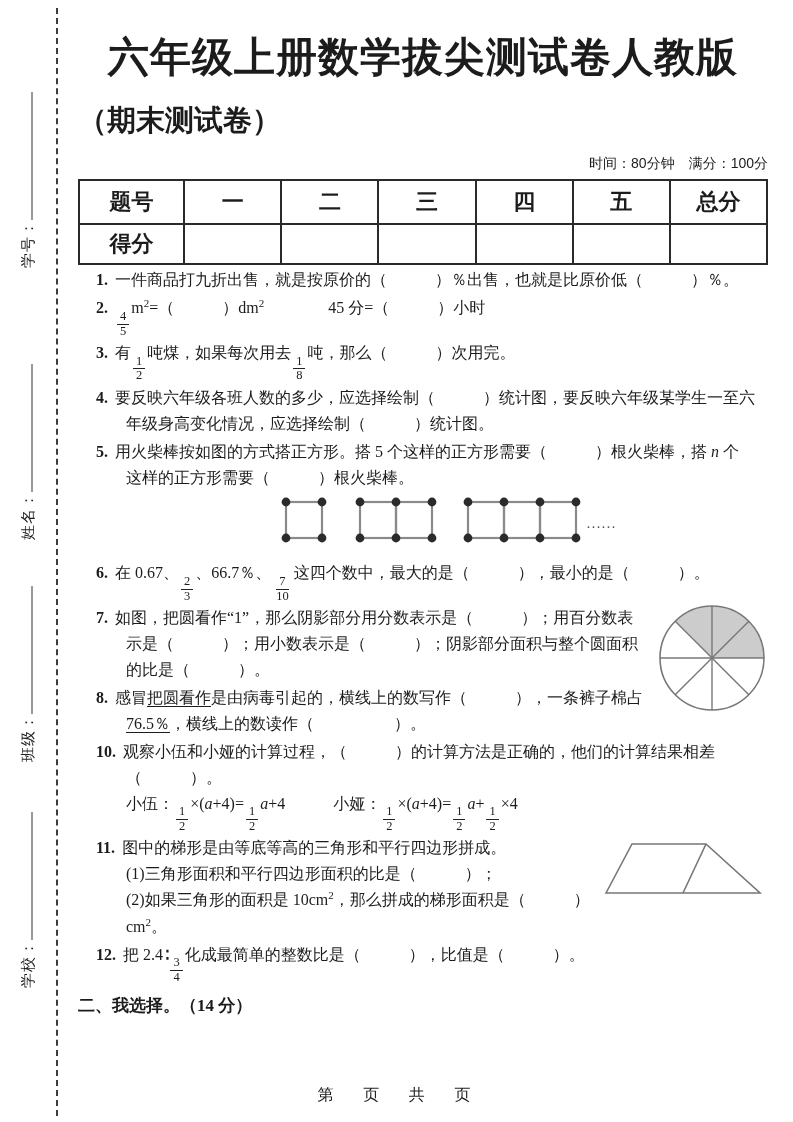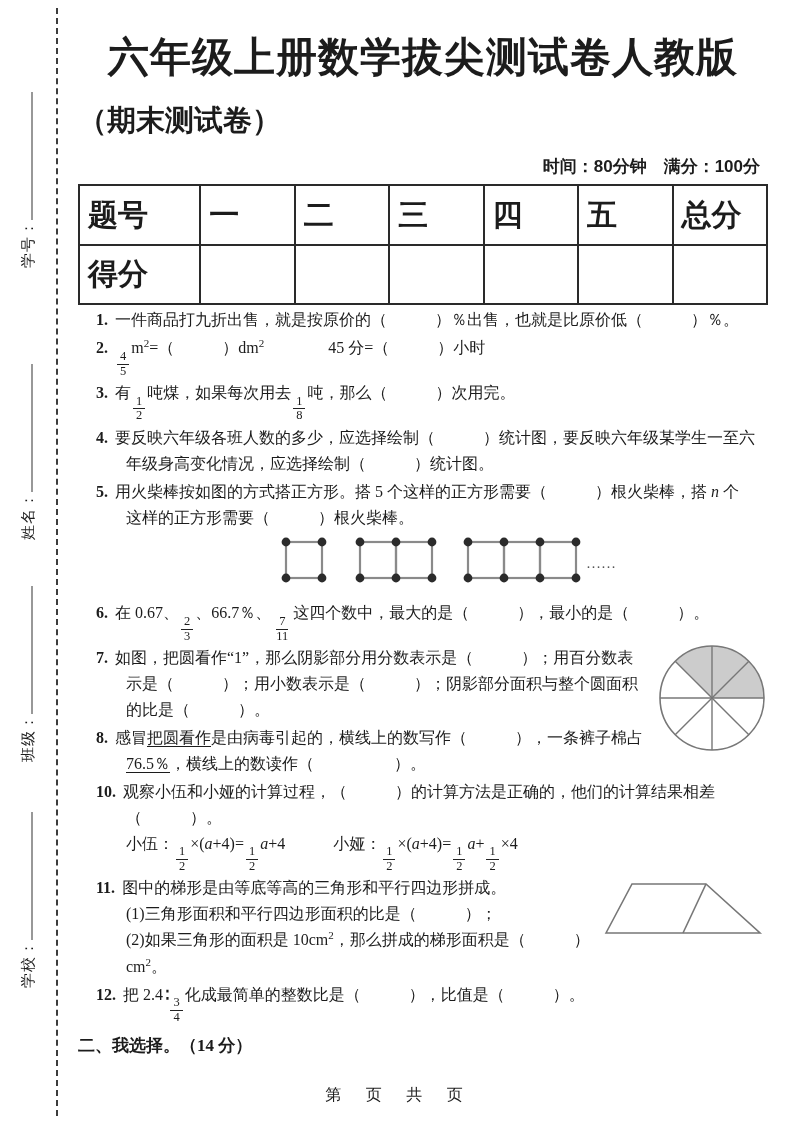--- a/index.html
+++ b/index.html
@@ -15,42 +15,42 @@
   .side-group:nth-of-type(3){top:662px;}
   .side-group:nth-of-type(4){top:888px;}
   .side-label{letter-spacing:1px;}
   .side-line{display:inline-block;width:128px;border-bottom:1.6px solid #333;height:1em;}
   
   .content{position:absolute;left:78px;right:25px;top:0;}
   h1{margin:30px 0 16px 0;text-align:center;font-family:"Liberation Sans",sans-serif;
      font-size:41px;font-weight:bold;letter-spacing:1px;}
   h2{margin:10px 0 0 0;text-align:left;font-family:"Liberation Sans",sans-serif;
      font-size:29px;font-weight:bold;}
-  .meta{margin:14px 8px 6px 0;text-align:right;font-family:"Liberation Sans",sans-serif;font-size:17px;font-weight:bold;}
+  .meta{margin:14px 0 6px 0;text-align:right;font-family:"Liberation Sans",sans-serif;font-size:14px;}
   table{width:100%;border-collapse:collapse;margin-top:4px;table-layout:fixed;}
-  td{border:2px solid #2a2a2a;font-family:"Liberation Sans",sans-serif;
-     font-size:30px;font-weight:bold;height:42px;padding:8px;}
+  td{border:2px solid #2a2a2a;text-align:center;font-family:"Liberation Sans",sans-serif;
+     font-size:22px;font-weight:bold;height:42px;padding:0;}
   tr:nth-child(2) td{height:38px;margin-left:16px;}
   td:first-child{width:15%;}
   .sec-head{font-weight:bold;font-size:17px;margin:10px 0 3px 0;}
   .q{margin:2px 0 2px 18px;padding-left:30px;text-indent:-30px;line-height:1.62;font-size:16px;}
   .qno{font-weight:bold;margin-right:7px;}
   .qtext{display:inline;}
   sup{font-size:11px;}
   i{font-family:"Liberation Serif",serif;}
   .ul{text-decoration:underline;text-underline-offset:3px;}
   .frac{display:inline-flex;flex-direction:column;align-items:center;vertical-align:-0.55em;
     line-height:1.08;font-size:0.78em;margin:0 2px;text-indent:0;}
   .frac .fn{border-bottom:1px solid #222;padding:0 3px;}
   .frac .fd{padding:0 3px;}
   .match-row{text-indent:0;text-align:center;margin:4px 0 2px 0;}
   .fig-circle{float:right;margin:-6px 0 2px 10px;}
   .fig-trap{float:right;margin:0 0 2px 10px;}
   .footer{position:absolute;left:0;right:0;bottom:16px;text-align:center;
-    font-family:Liberation Sans, sans-serif;font-size:16px;letter-spacing:5px;word-spacing:10px;}
+    font-family:Liberation Mono, monospace;font-size:16px;letter-spacing:5px;word-spacing:10px;}
 </style>
 </head>
 <body>
 
 <div class="page">
   <div class="binding-line"></div>
   <div class="sidebar" id="sidebar">
       <div class="side-group">
         <span class="side-label">学号：</span>
         <span class="side-line"></span>
@@ -142,21 +142,21 @@
                   <circle cx="304" cy="44" r="4.4"></circle>
     </g>
     <text x="314" y="34" font-size="15" fill="#555">……</text>
   </svg>
 </div></div>
           <div class="q"><span class="qno">6.</span><span class="qtext">在 0.67、<span class="frac">
                 <span class="fn">2</span>
                 <span class="fd">3</span>
               </span>、66.7％、<span class="frac">
                 <span class="fn">7</span>
-                <span class="fd">11</span>
+                <span class="fd">10</span>
               </span>这四个数中，最大的是（　　　），最小的是（　　　）。</span></div>
           <div class="q">
   <svg class="fig-circle" width="112" height="118" viewBox="0 0 112 118">
     <path d="M56,59 L108,59 A52,52 0 0 0 19.2,22.2 Z" fill="#cccccc" stroke="none"></path>
     <circle cx="56" cy="59" r="52" fill="none" stroke="#777" stroke-width="1.6"></circle>
     <line x1="56" y1="7" x2="56" y2="111" stroke="#777" stroke-width="1.4"></line>
     <line x1="4" y1="59" x2="108" y2="59" stroke="#777" stroke-width="1.4"></line>
     <line x1="19.2" y1="22.2" x2="92.8" y2="95.8" stroke="#777" stroke-width="1.4"></line>
     <line x1="92.8" y1="22.2" x2="19.2" y2="95.8" stroke="#777" stroke-width="1.4"></line>
   </svg>

